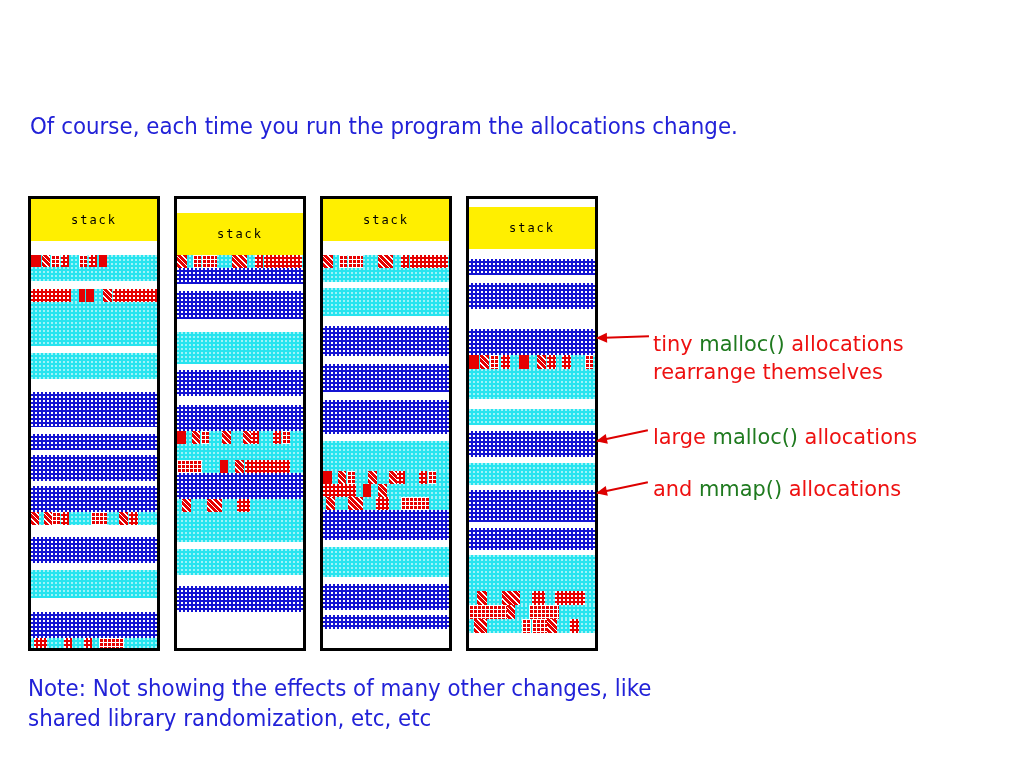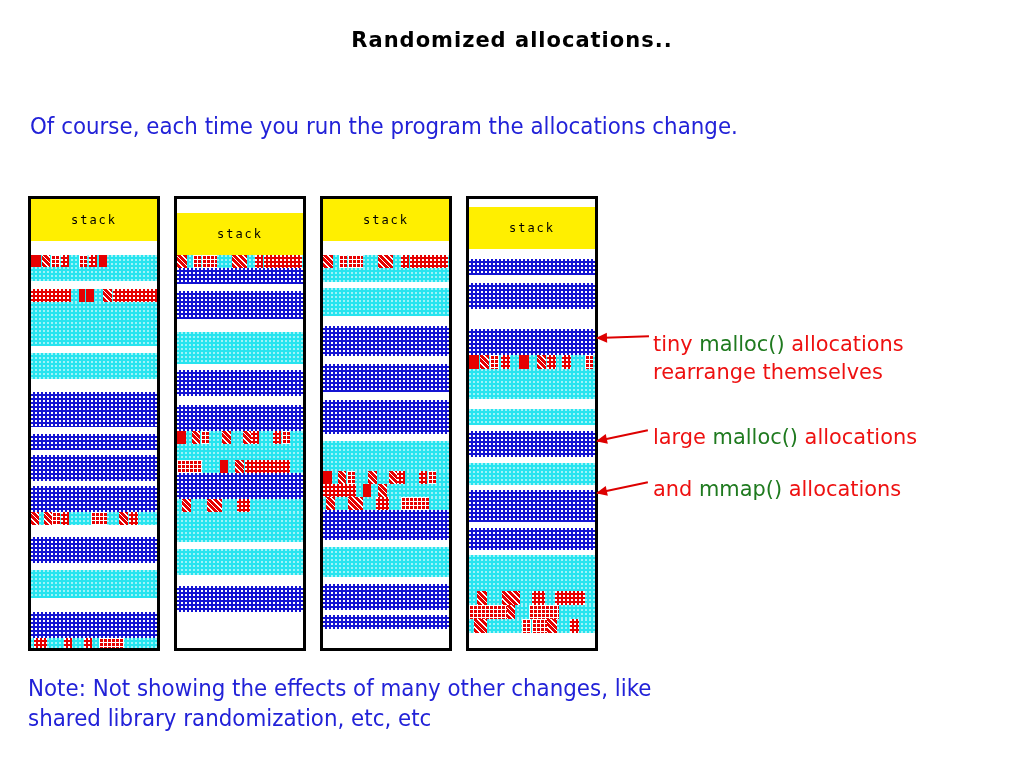--- a/index.html
+++ b/index.html
@@ -104,21 +104,20 @@
     white-space:nowrap;
     transform:scaleX(.95);transform-origin:left center;
   }
   .callout .fn{color:#1f7a1f;}
 </style>
 </head>
 <body>
 
 <div id="slide">
 
-  <div id="title">Randomized allocations..</div>
 
   <div id="lede">Of course, each time you run the program the allocations change.</div>
 
   <div class="column" id="col0" style="left:28px;">
       <div class="col-inner">
         <div class="band stack" style="top: 0px; height: 42px;">stack</div>
         <div class="band white" style="top: 42px; height: 14px;"></div>
         <div class="band tiny" style="top: 56px; height: 12px;">
           <span class="blk solid" style="left: 0px; width: 10px;"></span>
           <span class="blk diag" style="left: 11px; width: 8px;"></span>

